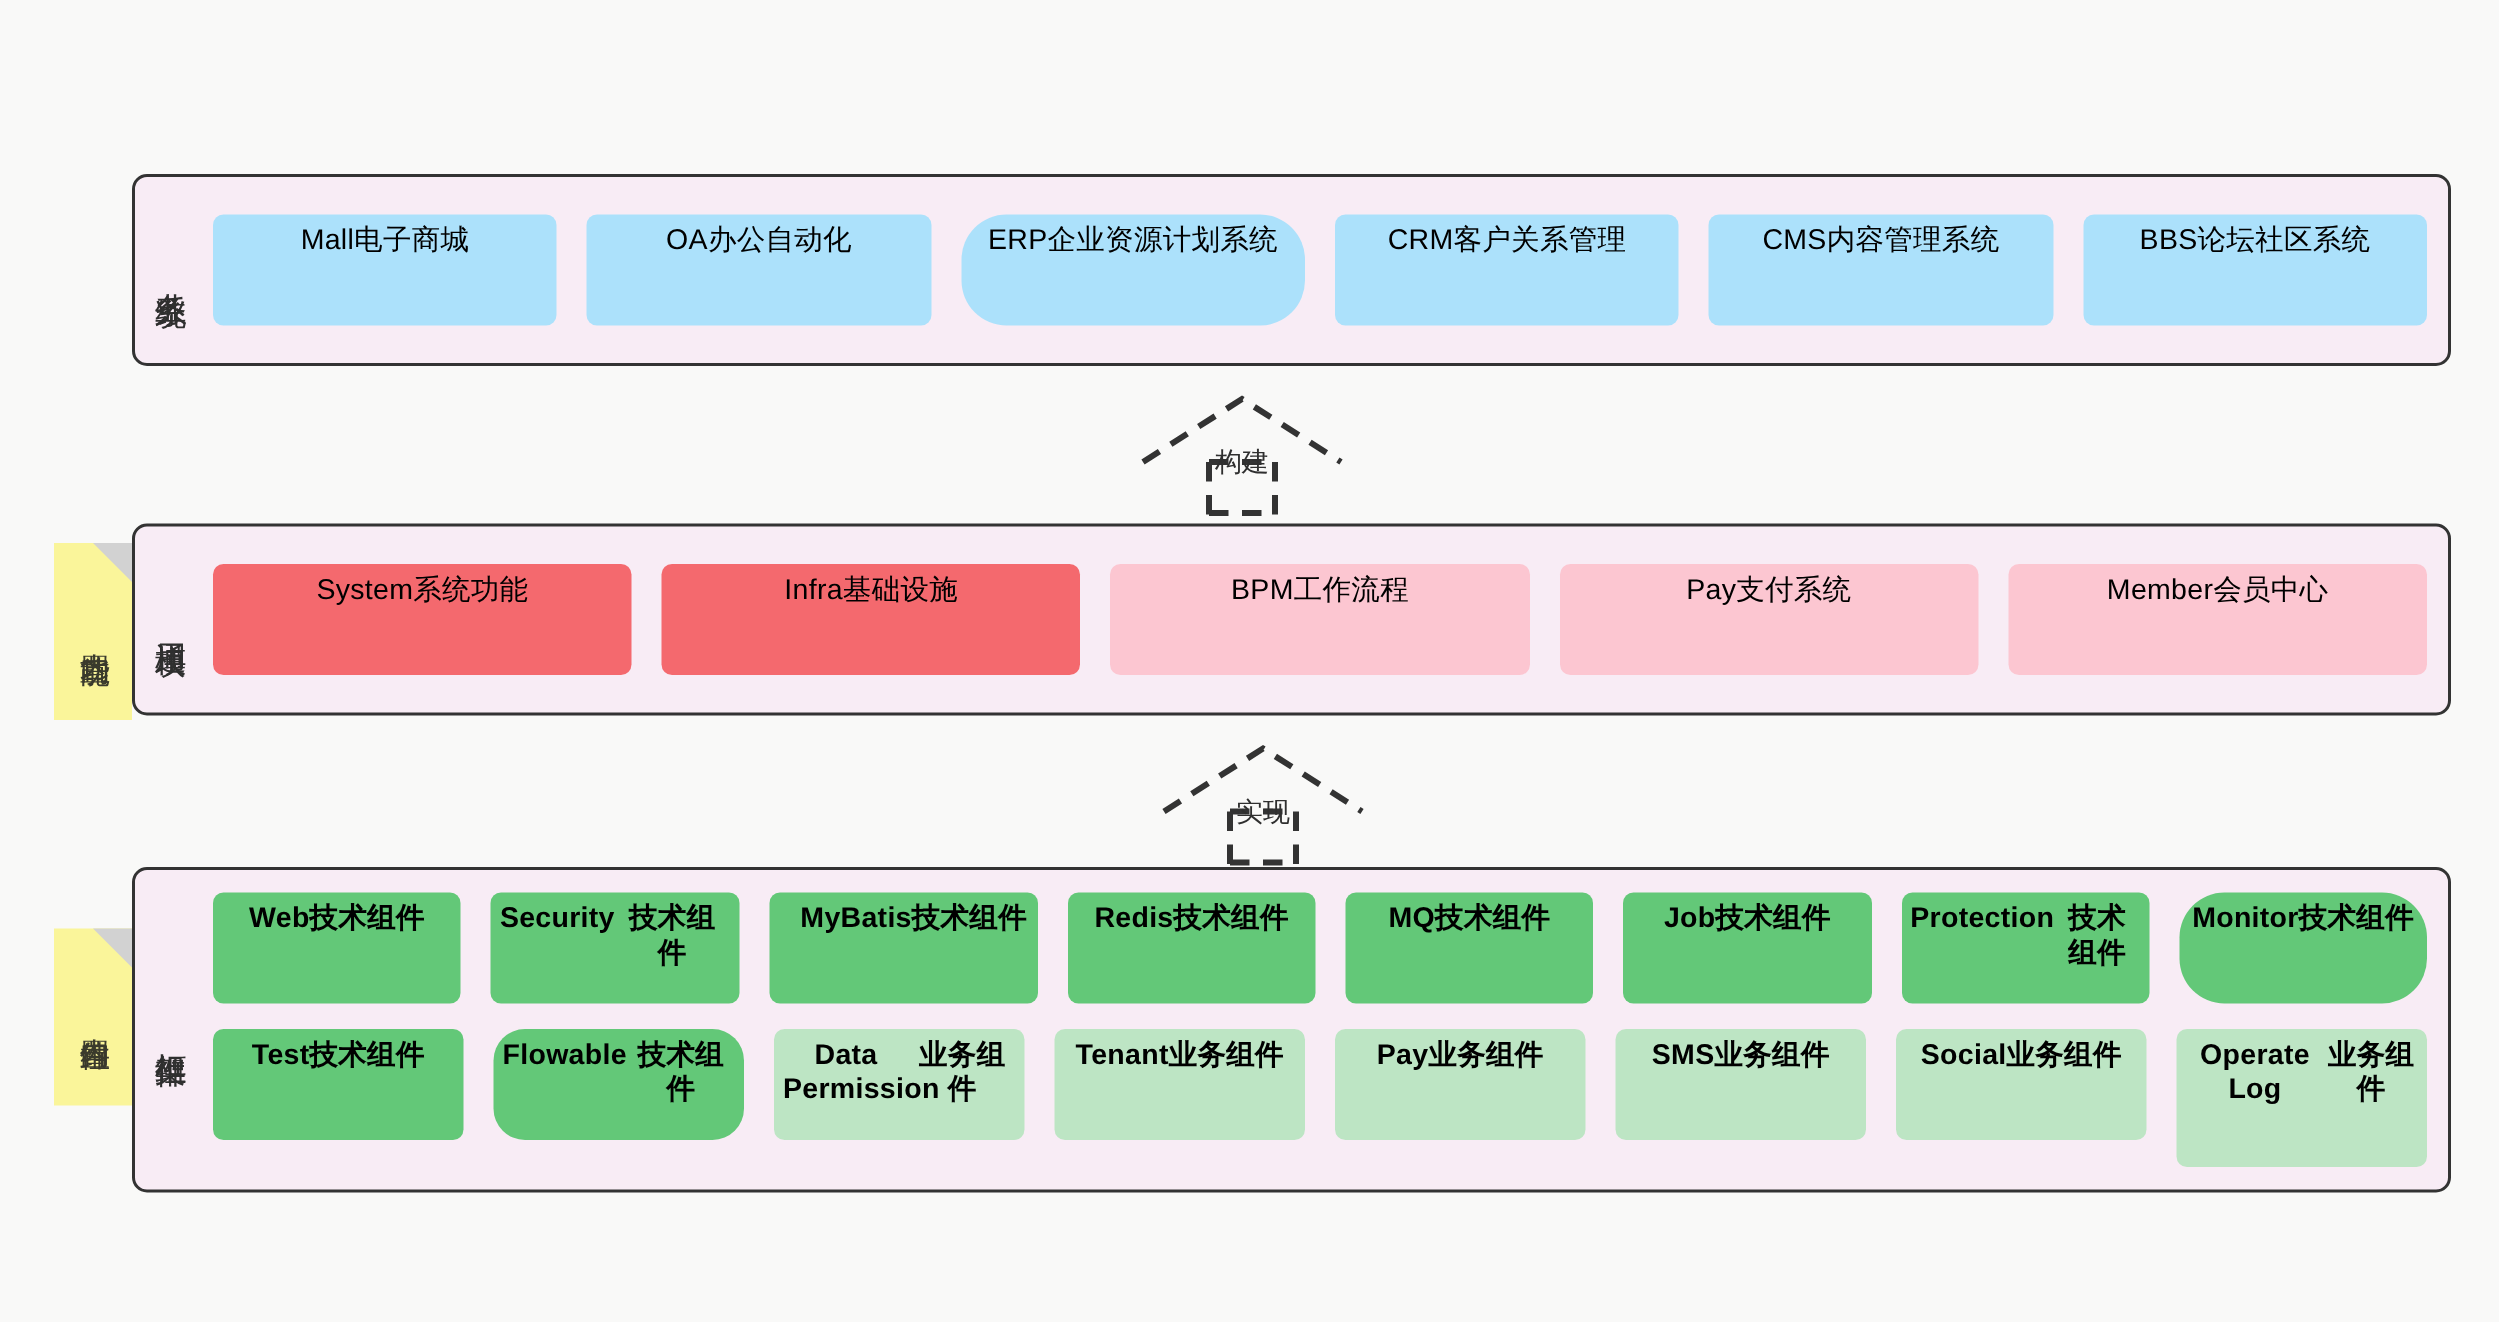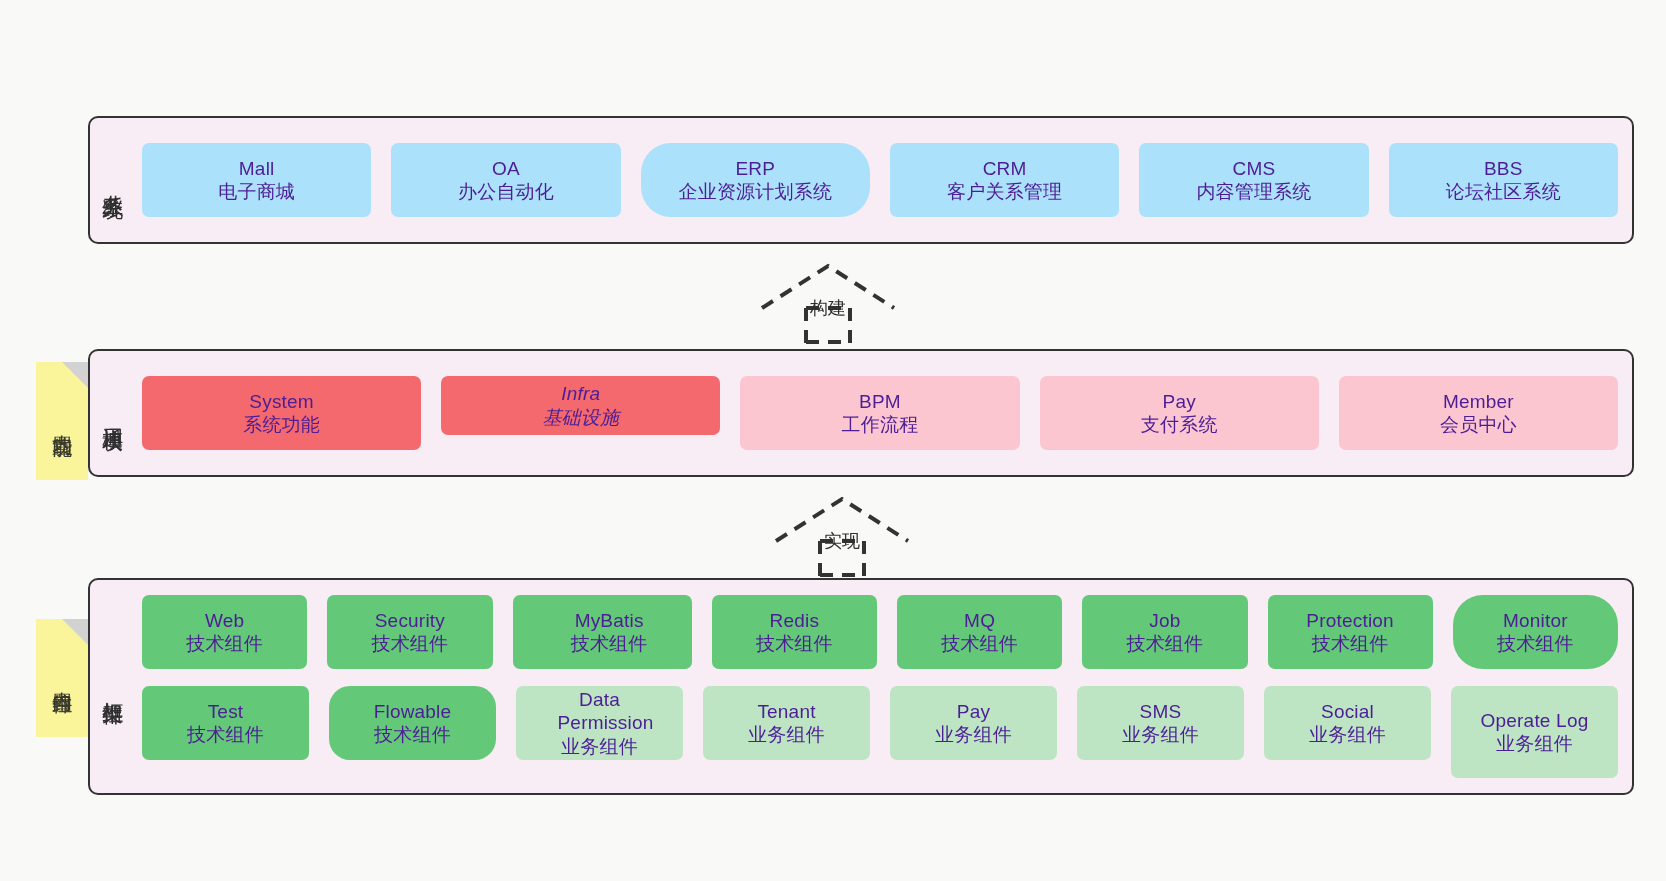--- a/index.html
+++ b/index.html
@@ -61,28 +61,27 @@
     display: flex;
     gap: 20px;
     align-items: stretch;
   }
 
   
   .card {
     flex: 1 1 0;
     border-radius: 7px;
     display: flex;
-    flex-direction: column;
-    align-items: center;
+    flex-direction: row;
     justify-content: center;
     text-align: center;
     box-sizing: border-box;
     padding: 6px 6px;
     line-height: 1.22;
-    color: #4c1d95;
+    color: #000000;
   }
   .card .t1 {
     font-size: 19px;
     letter-spacing: .2px;
   }
   .card .t2 {
     font-size: 19px;
     letter-spacing: .2px;
   }
 
@@ -204,21 +203,21 @@
   <div class="band" style="left:88px; top:349px; width:1546px; height:128px;">
     <div class="band-title">通用模块</div>
     <div class="band-body">
       <div class="row">
 
         <div class="card c-red" style="height:74px;">
           <div class="t1">System</div>
           <div class="t2">系统功能</div>
         </div>
 
-        <div class="card c-red" style="height:59px;font-style:italic;">
+        <div class="card c-red" style="height:74px;">
           <div class="t1">Infra</div>
           <div class="t2">基础设施</div>
         </div>
 
         <div class="card c-pink" style="height:74px;">
           <div class="t1">BPM</div>
           <div class="t2">工作流程</div>
         </div>
 
         <div class="card c-pink" style="height:74px;">
@@ -246,21 +245,21 @@
     <div class="alabel">实现</div>
   </div>
 
   <div class="sticky" style="left:36px; top:619px; width:52px; height:118px;">
     <span class="fold"></span>
     <span>内置组件</span>
   </div>
 
   <div class="band" style="left:88px; top:578px; width:1546px; height:217px;">
     <div class="band-title">框架组件</div>
-    <div class="band-body" style="gap:17px;">
+    <div class="band-body" style="gap:17px;font-weight:bold;">
 
       <div class="row">
         <div class="card c-green" style="height:74px;">
           <div class="t1">Web</div>
           <div class="t2">技术组件</div>
         </div>
         <div class="card c-green" style="height:74px;">
           <div class="t1">Security</div>
           <div class="t2">技术组件</div>
         </div>

